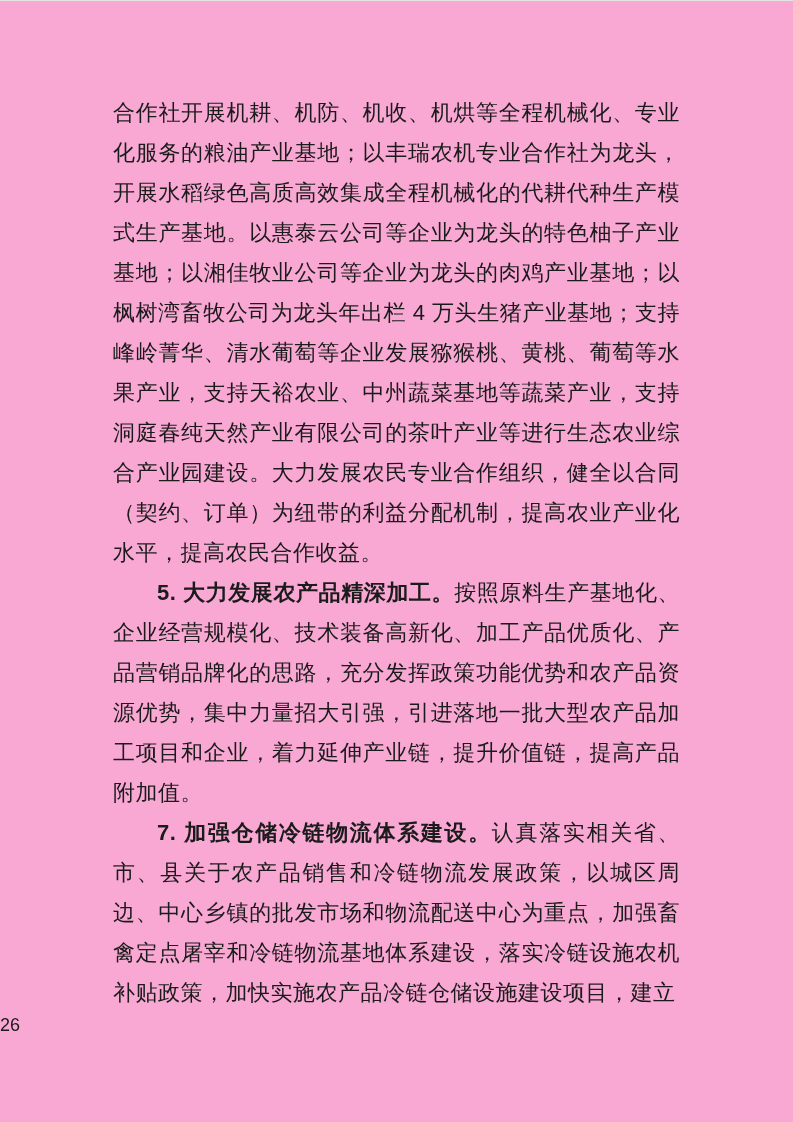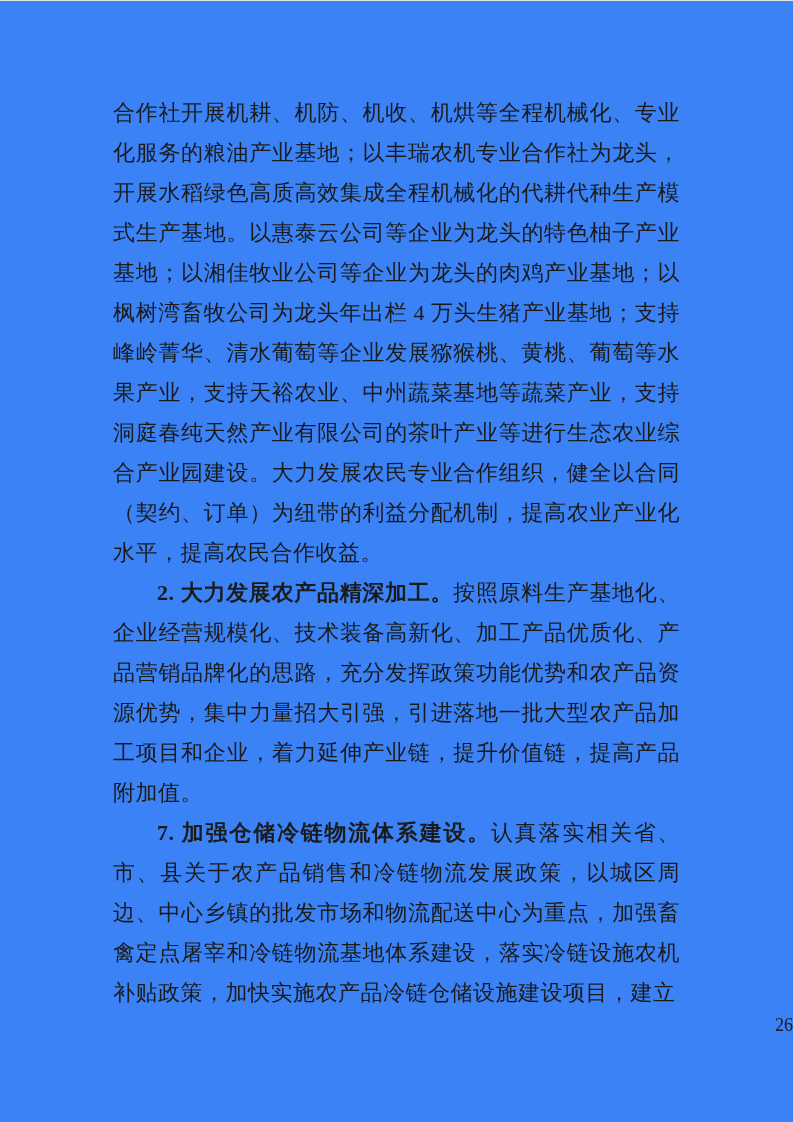--- a/index.html
+++ b/index.html
@@ -4,24 +4,24 @@
 <style>
   html, body {
     margin: 0;
     padding: 0;
     background: #ffffff;
   }
   .page {
     position: relative;
     width: 793px;
     height: 1122px;
-    background: #3b82f6;
+    background: #f9a8d4;
     overflow: hidden;
     border-top: 1px solid #e4e4e4;
-    font-family: Liberation Serif, serif;
+    font-family: Liberation Sans, sans-serif;
     color: #1b1b1b;
   }
   .content {
     position: absolute;
     left: 113px;
     top: 92px;
     width: 567px;
     font-size: 22px;
     line-height: 40px;
     text-align: justify;
@@ -36,36 +36,36 @@
     text-indent: 2em;
   }
   .run.bold {
     font-weight: bold;
   }
   .footer {
     position: absolute;
     left: 0;
     top: 1013px;
     width: 100%;
-    text-align: right;
+    text-align: left;
     font-size: 18px;
     line-height: 22px;
     color: #1b1b1b;
   }
 </style>
 </head>
 <body>
 
 <div class="page">
 
   <main class="content">
 
     <p class="para"><span class="run">合作社开展机耕、机防、机收、机烘等全程机械化、专业化服务的粮油产业基地；以丰瑞农机专业合作社为龙头，开展水稻绿色高质高效集成全程机械化的代耕代种生产模式生产基地。以惠泰云公司等企业为龙头的特色柚子产业基地；以湘佳牧业公司等企业为龙头的肉鸡产业基地；以枫树湾畜牧公司为龙头年出栏 4 万头生猪产业基地；支持峰岭菁华、清水葡萄等企业发展猕猴桃、黄桃、葡萄等水果产业，支持天裕农业、中州蔬菜基地等蔬菜产业，支持洞庭春纯天然产业有限公司的茶叶产业等进行生态农业综合产业园建设。大力发展农民专业合作组织，健全以合同（契约、订单）为纽带的利益分配机制，提高农业产业化水平，提高农民合作收益。</span></p>
 
-    <p class="para indent"><span class="run bold">2. 大力发展农产品精深加工。</span><span class="run">按照原料生产基地化、企业经营规模化、技术装备高新化、加工产品优质化、产品营销品牌化的思路，充分发挥政策功能优势和农产品资源优势，集中力量招大引强，引进落地一批大型农产品加工项目和企业，着力延伸产业链，提升价值链，提高产品附加值。</span></p>
+    <p class="para indent"><span class="run bold">5. 大力发展农产品精深加工。</span><span class="run">按照原料生产基地化、企业经营规模化、技术装备高新化、加工产品优质化、产品营销品牌化的思路，充分发挥政策功能优势和农产品资源优势，集中力量招大引强，引进落地一批大型农产品加工项目和企业，着力延伸产业链，提升价值链，提高产品附加值。</span></p>
 
     <p class="para indent"><span class="run bold">7. 加强仓储冷链物流体系建设。</span><span class="run">认真落实相关省、市、县关于农产品销售和冷链物流发展政策，以城区周边、中心乡镇的批发市场和物流配送中心为重点，加强畜禽定点屠宰和冷链物流基地体系建设，落实冷链设施农机补贴政策，加快实施农产品冷链仓储设施建设项目，建立</span></p>
 
   </main>
 
   <footer class="footer">
     <span>26</span>
   </footer>
 
 </div>

